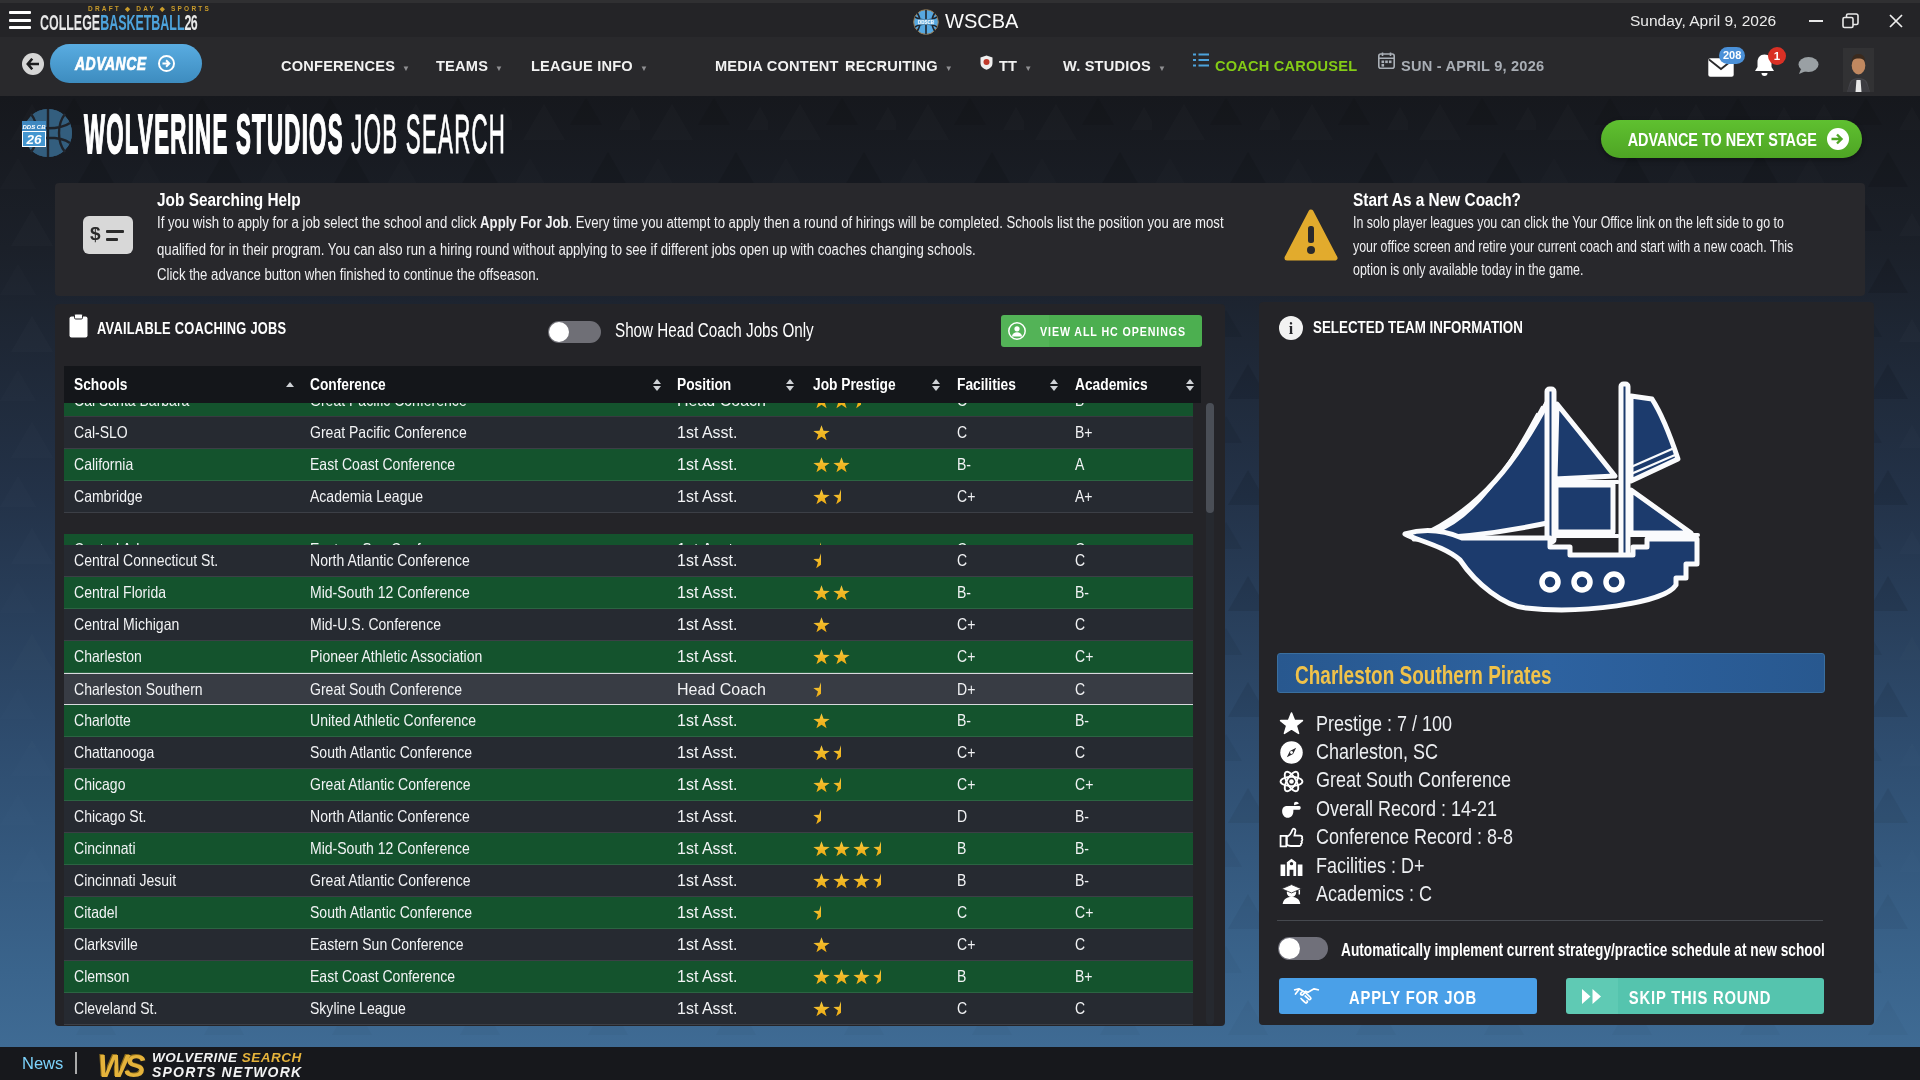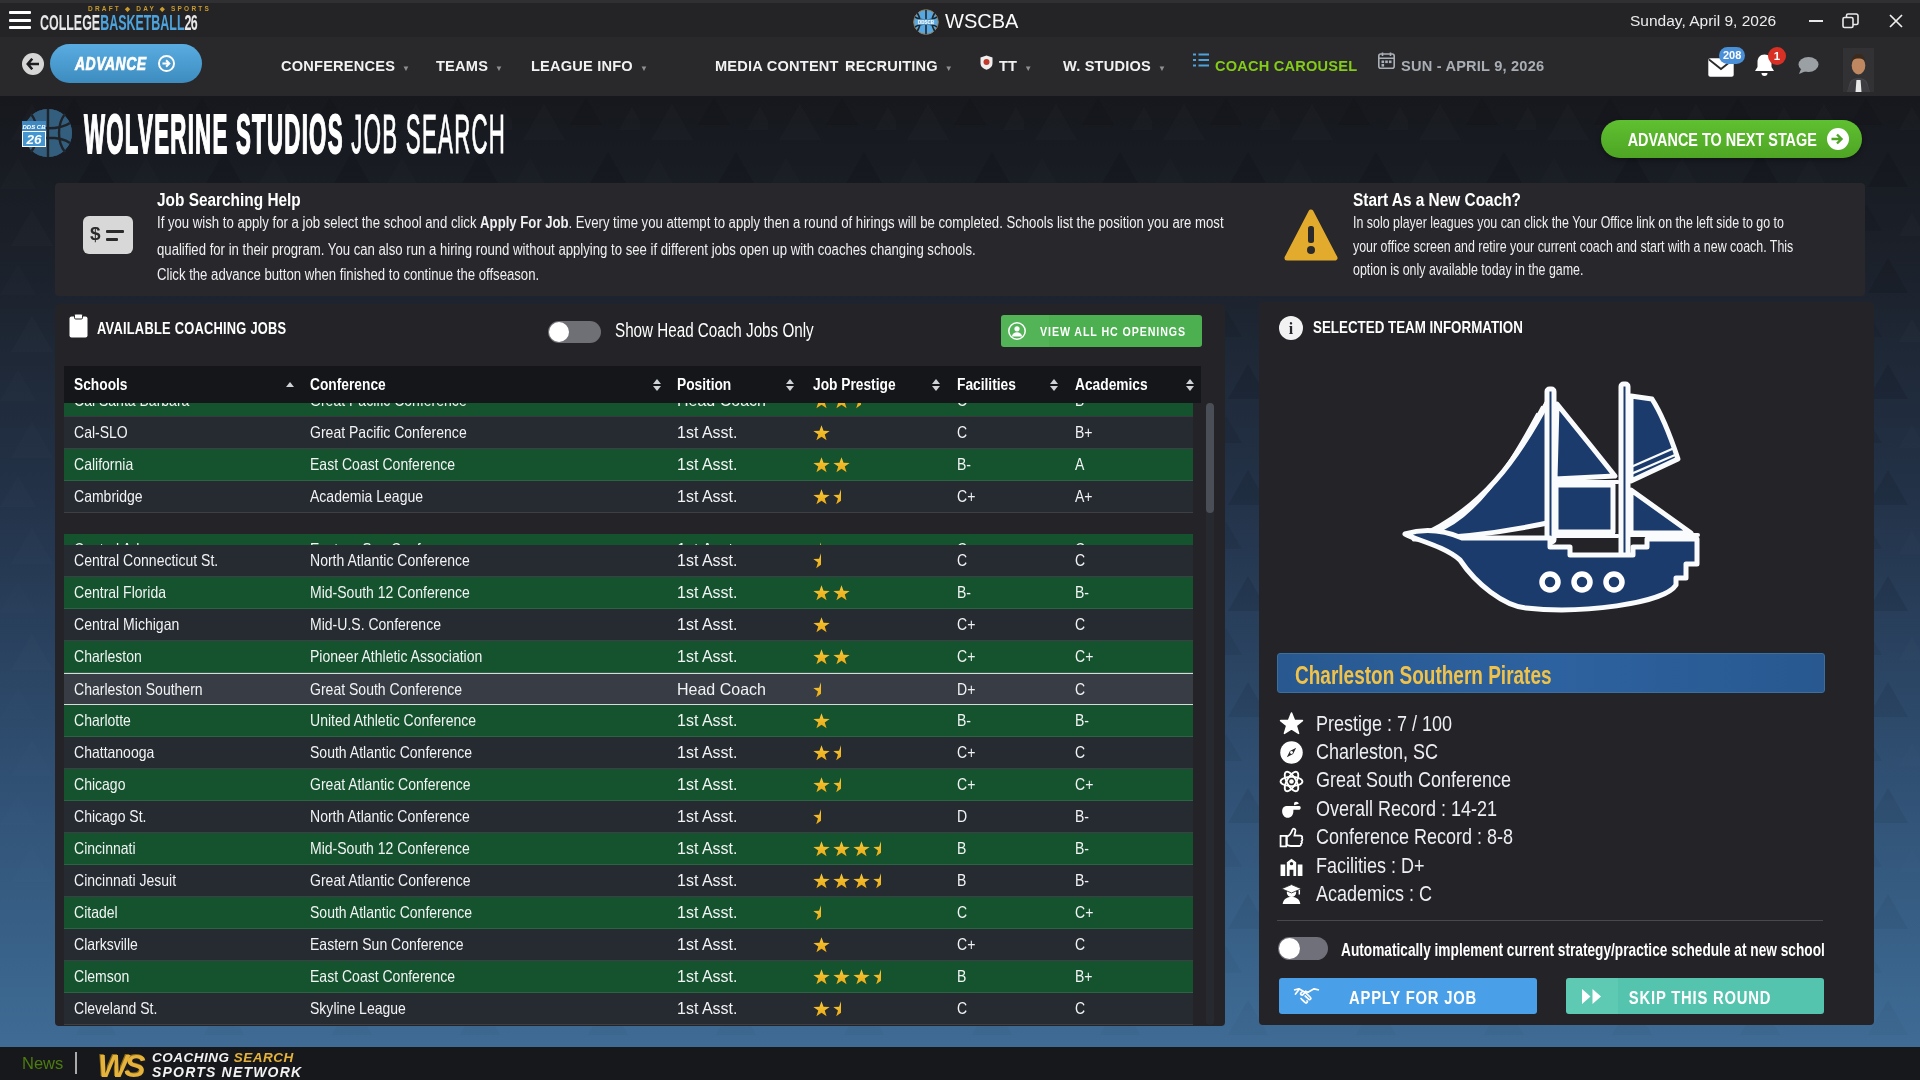--- a/index.html
+++ b/index.html
@@ -548,18 +548,18 @@
     <path d="M12,4.2 L17.5,9.5 C18.6,10.7 17,12.4 15.8,11.3 M14,12.8 C15.2,13.9 13.6,15.7 12.3,14.6 L8,10.5 M12.3,14.6 C11,13.6 10,12.6 8.8,11.4 M15.8,11.3 C14.6,10.2 13.4,9.1 12.2,8 M6,1.5 L2.5,6" stroke="#fff" stroke-width="1.7" fill="none" stroke-linecap="round"></path>
   </svg>
 <div class="abs" style="left:1289px;top:987px;width:248px;text-align:center;font-size:18.5px;font-weight:bold;color:#fff;letter-spacing:1px;"><span style="display:inline-block;transform:scaleX(0.8);white-space:nowrap;">APPLY FOR JOB</span></div>
 <div class="abs" style="left:1566px;top:978px;width:258px;height:36px;border-radius:3px;background:linear-gradient(90deg,#5fcab4 0 52px,#55c4ae 52px);"></div>
 <svg class="abs" style="left:1581px;top:988px;" width="23" height="17" viewBox="0 0 23 17">
     <path d="M1 1 L9.5 8.5 L1 16 Z M11.5 1 L20 8.5 L11.5 16 Z" fill="#fff"></path>
   </svg>
 <div class="abs" style="left:1576px;top:987px;width:248px;text-align:center;font-size:18.5px;font-weight:bold;color:#fff;letter-spacing:1px;"><span style="display:inline-block;transform:scaleX(0.8);white-space:nowrap;">SKIP THIS ROUND</span></div>
 
 <div id="footer">
-<div class="abs" style="left:22px;top:7px;font-size:16.5px;color:#4d7c0f;">News</div>
+<div class="abs" style="left:22px;top:7px;font-size:16.5px;color:#7dd3fc;">News</div>
 <div class="abs" style="left:75px;top:5px;width:1.5px;height:22px;background:#aaa;"></div>
 <div class="abs" style="left:98px;top:1px;font-size:32px;font-weight:900;font-style:italic;color:#e5b33b;text-shadow:1.5px 1.5px 0 #1a1a1c,-1px -1px 0 #8a6a1a;letter-spacing:-4px;">WS</div>
-<div class="abs" style="left:152px;top:3px;font-size:13.5px;font-weight:900;font-style:italic;white-space:nowrap;letter-spacing:.5px;"><span style="color:#f2f2f2;">COACHING </span><span style="color:#e5b33b;">SEARCH</span></div>
+<div class="abs" style="left:152px;top:3px;font-size:13.5px;font-weight:900;font-style:italic;white-space:nowrap;letter-spacing:.5px;"><span style="color:#f2f2f2;">WOLVERINE </span><span style="color:#e5b33b;">SEARCH</span></div>
 <div class="abs" style="left:152px;top:17px;font-size:14px;font-weight:900;font-style:italic;color:#f2f2f2;letter-spacing:1.2px;">SPORTS NETWORK</div>
 </div>
 
 </body></html>

